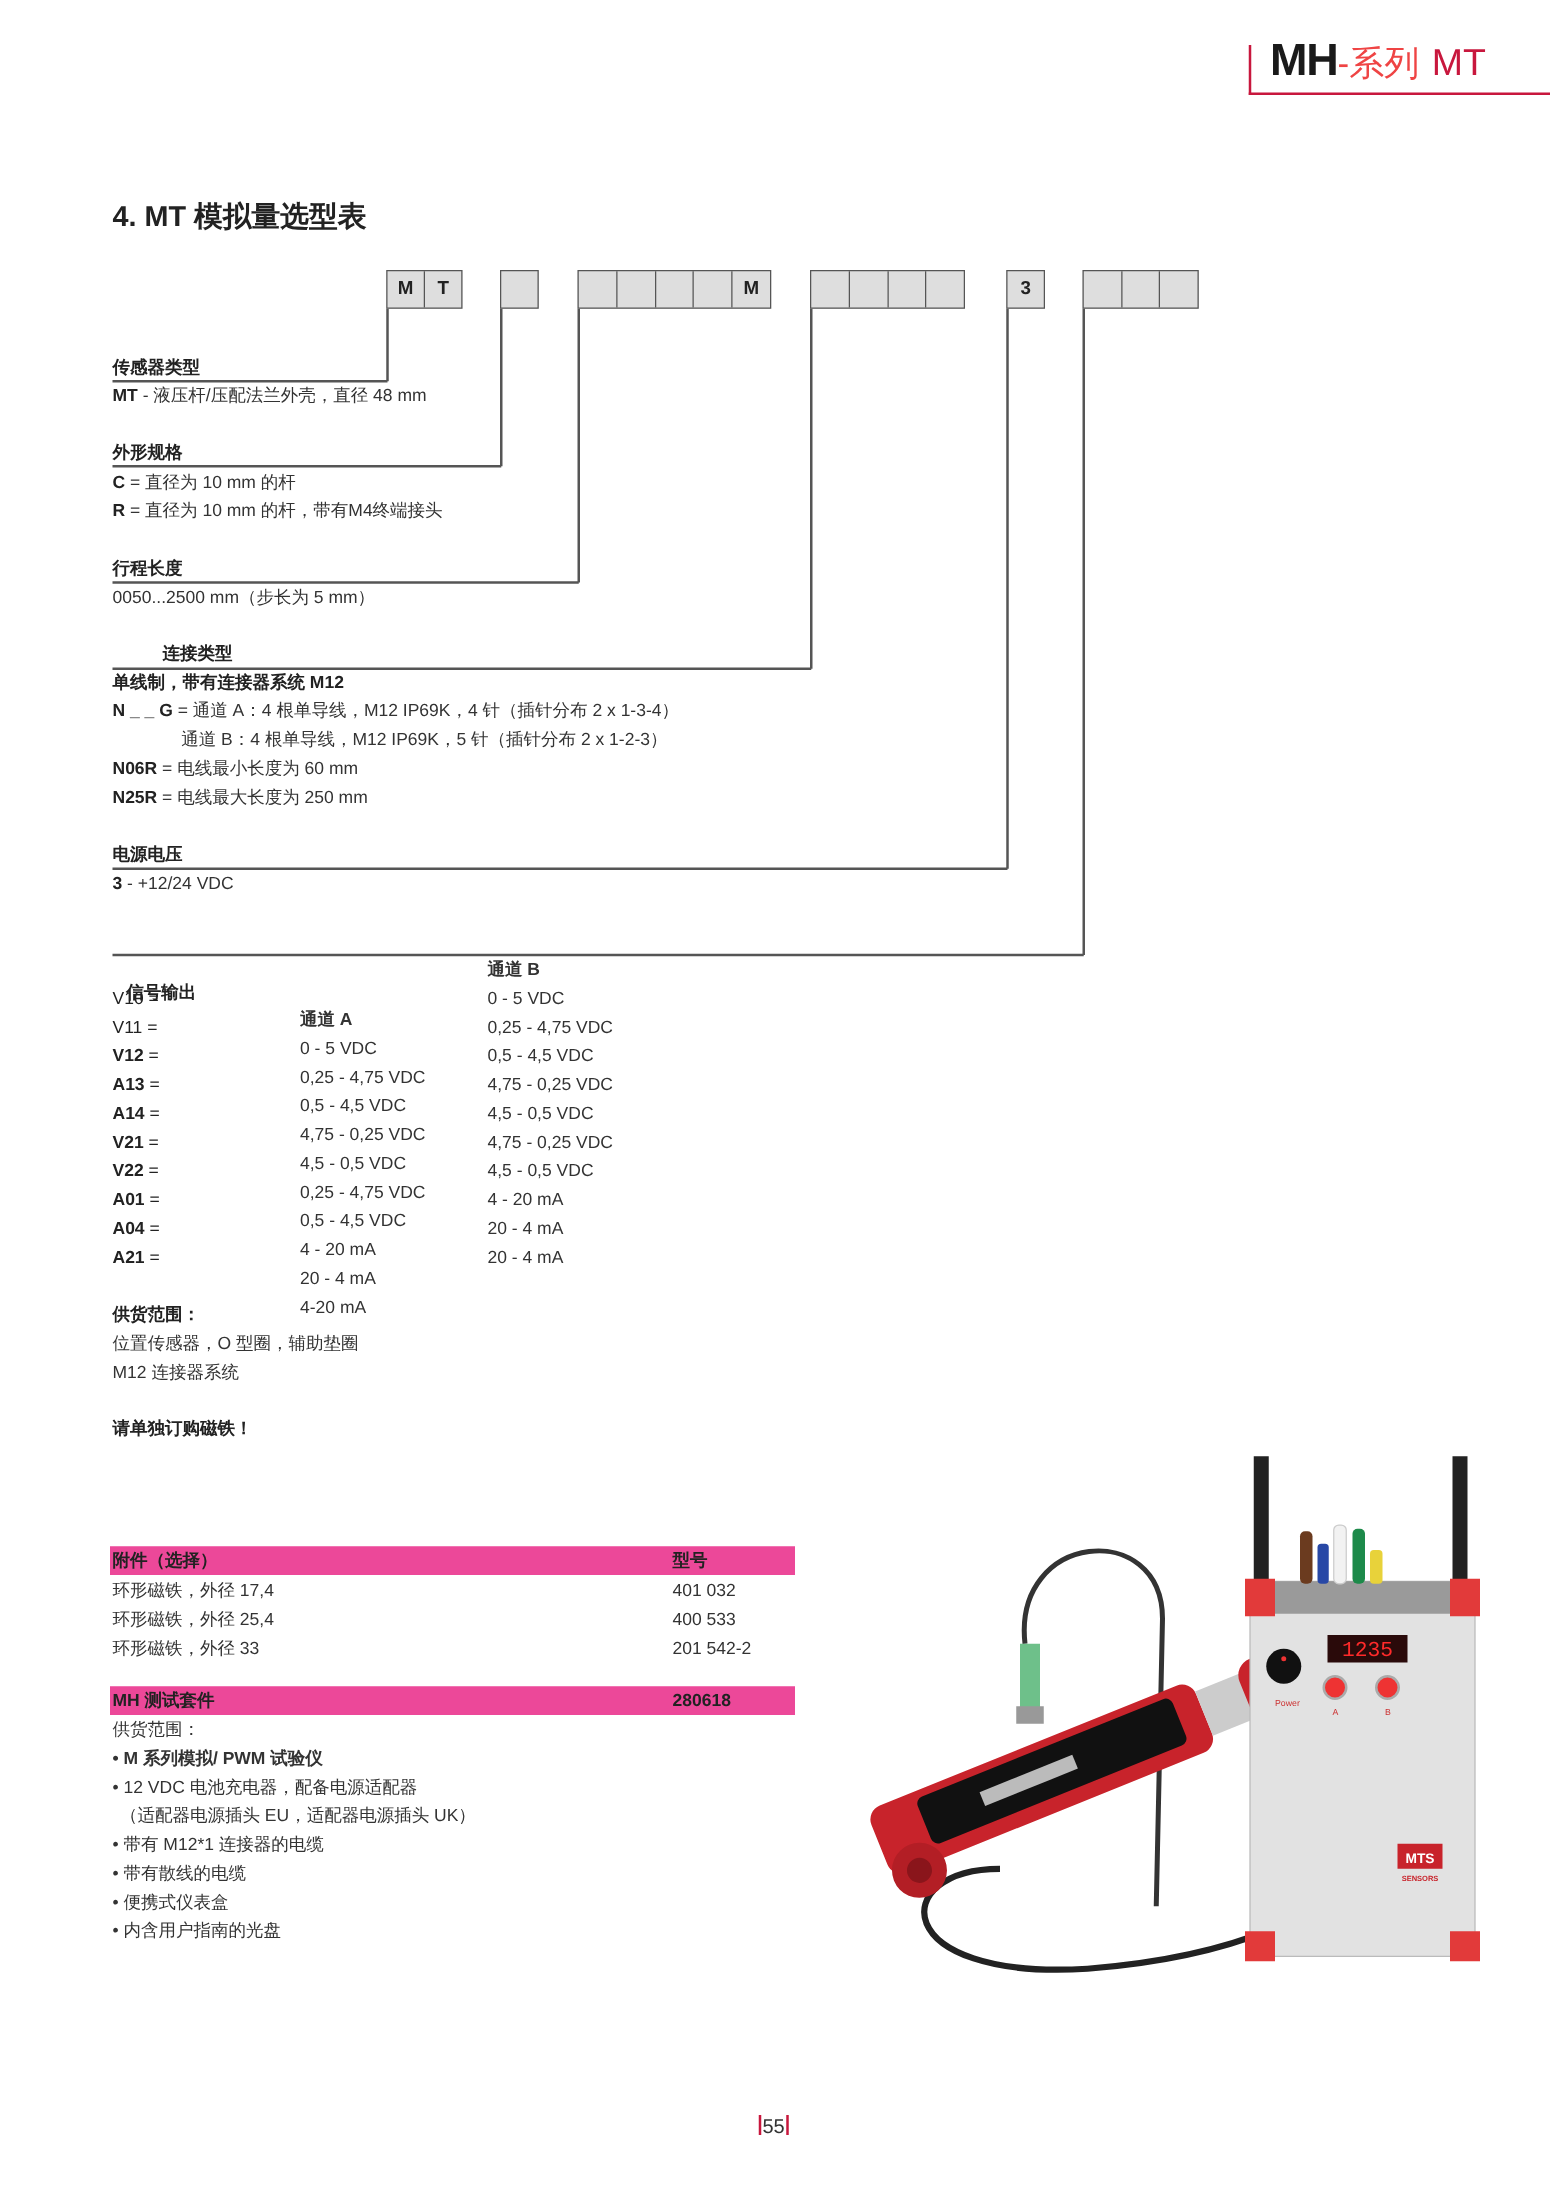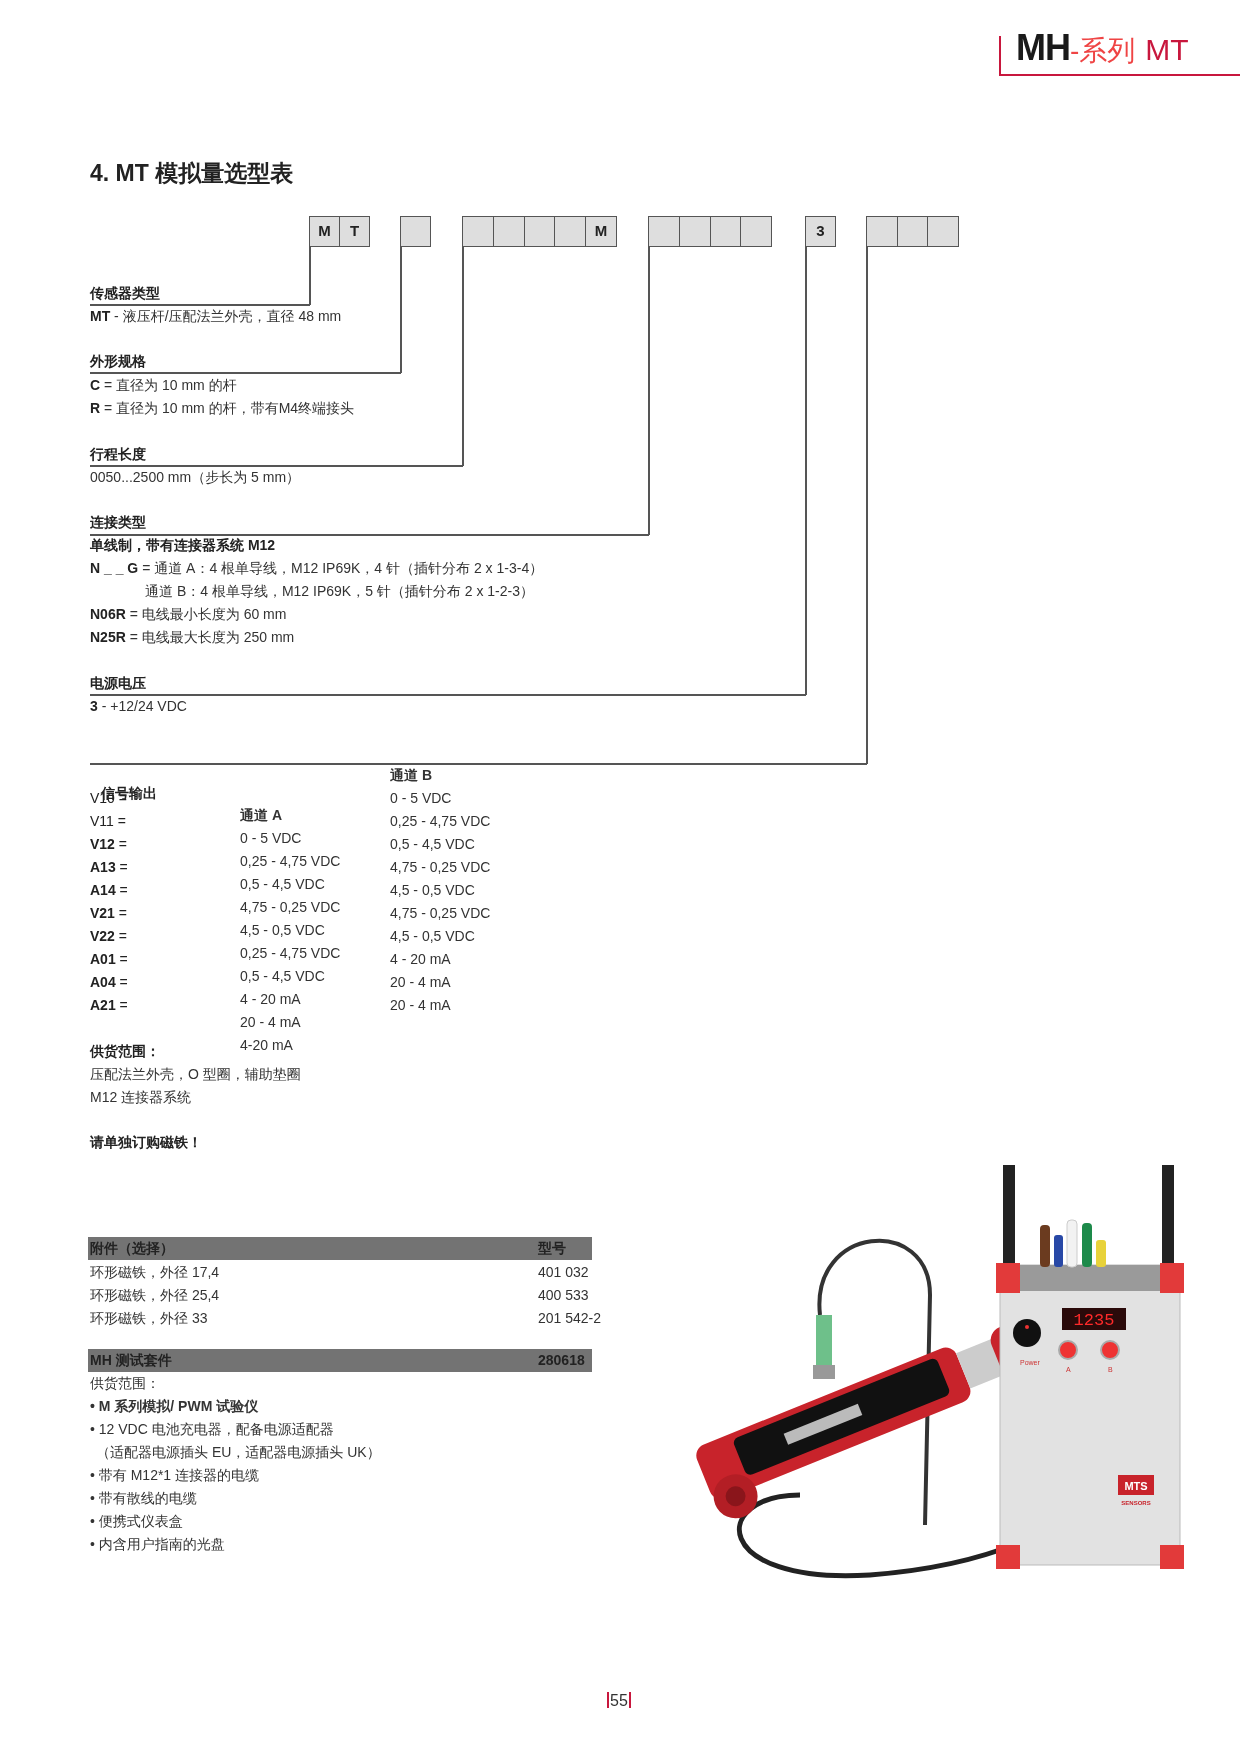--- a/index.html
+++ b/index.html
@@ -20,21 +20,21 @@
   .vline { position: absolute; width: 1.5px; background: #555; }
   .hline { position: absolute; height: 1.5px; background: #555; left: 90px; }
   .sec-h { position: absolute; left: 90px; font-size: 14px; font-weight: bold; color: #222; }
   .txt { position: absolute; left: 90px; font-size: 14px; color: #333; white-space: nowrap; }
   .txt b { color: #222; }
   .sig-row { position: absolute; left: 90px; font-size: 14px; color: #333; white-space: nowrap; height: 23px; }
   .sig-row .k { position: absolute; left: 0; font-weight: bold; color: #222; }
   .sig-row .k span { font-weight: normal; }
   .sig-row .a { position: absolute; left: 150px; margin-top: 40px; }
   .sig-row .bb { position: absolute; left: 300px; }
-  .band { position: absolute; left: 88px; width: 504px; height: 23px; background: #737373; }
+  .band { position: absolute; left: 88px; width: 548px; height: 23px; background: #ec4899; }
   .band span { position: absolute; top: 3px; font-size: 14px; font-weight: bold; color: #222; }
   .acc-row { position: absolute; left: 90px; width: 530px; font-size: 14px; color: #333; height: 23px; }
   .acc-row .n { position: absolute; left: 0; }
   .acc-row .c { position: absolute; left: 448px; }
   .page-no { position: absolute; left: 606px; top: 1692px; font-size: 16px; color: #333; }
   .page-no .bar { display: inline-block; width: 2px; height: 16px; background: #c8173d; vertical-align: -2px; margin: 0 1px; }
   .photo { position: absolute; left: 670px; top: 1165px; width: 520px; height: 420px; }
 </style>
 </head>
 <body>
@@ -105,21 +105,21 @@
 <div class="sec-h" style="top:285px;">传感器类型</div>
 <div class="txt" style="top:308px;"><b>MT</b><span> - 液压杆/压配法兰外壳，直径 48 mm</span></div>
 
 <div class="sec-h" style="top:353px;">外形规格</div>
 <div class="txt" style="top:377px;"><b>C</b><span> = 直径为 10 mm 的杆</span></div>
 <div class="txt" style="top:400px;"><b>R</b><span> = 直径为 10 mm 的杆，带有M4终端接头</span></div>
 
 <div class="sec-h" style="top:446px;text-align:center;">行程长度</div>
 <div class="txt" style="top:469px;">0050...2500 mm（步长为 5 mm）</div>
 
-<div class="sec-h" style="top:514px;">连接类型</div>
+<div class="sec-h" style="top:514px;margin-left:40px;">连接类型</div>
 <div class="sec-h" style="top:537px;">单线制，带有连接器系统 M12</div>
 <div class="txt" style="top:560px;"><b>N _ _ G</b><span> = 通道 A：4 根单导线，M12 IP69K，4 针（插针分布 2 x 1-3-4）</span></div>
 <div class="txt" style="top:583px;left:145px;">通道 B：4 根单导线，M12 IP69K，5 针（插针分布 2 x 1-2-3）</div>
 <div class="txt" style="top:606px;"><b>N06R</b><span> = 电线最小长度为 60 mm</span></div>
 <div class="txt" style="top:629px;"><b>N25R</b><span> = 电线最大长度为 250 mm</span></div>
 
 <div class="sec-h" style="top:675px;">电源电压</div>
 <div class="txt" style="top:698px;"><b>3</b><span> - +12/24 VDC</span></div>
 
 <div class="sec-h" style="top:785px;margin-left:11px;">信号输出</div>
@@ -172,21 +172,21 @@
     <span class="a">20 - 4 mA</span>
     <span class="bb">20 - 4 mA</span>
   </div>
 <div class="sig-row" style="top:997px;">
     <span class="k"><span style="font-weight:bold">A21</span><span> =</span></span>
     <span class="a">4-20 mA</span>
     <span class="bb">20 - 4 mA</span>
   </div>
 
 <div class="sec-h" style="top:1043px;">供货范围：</div>
-<div class="txt" style="top:1066px;">压配法兰外壳，O 型圈，辅助垫圈</div>
+<div class="txt" style="top:1066px;">位置传感器，O 型圈，辅助垫圈</div>
 <div class="txt" style="top:1089px;">M12 连接器系统</div>
 <div class="sec-h" style="top:1134px;">请单独订购磁铁！</div>
 
 <div class="band" style="top:1237px;">
   <span style="left:2px;">附件（选择）</span>
   <span style="left:450px;">型号</span>
 </div>
 <div class="acc-row" style="top:1264px;">
     <span class="n">环形磁铁，外径 17,4</span>
     <span class="c">401 032</span>

